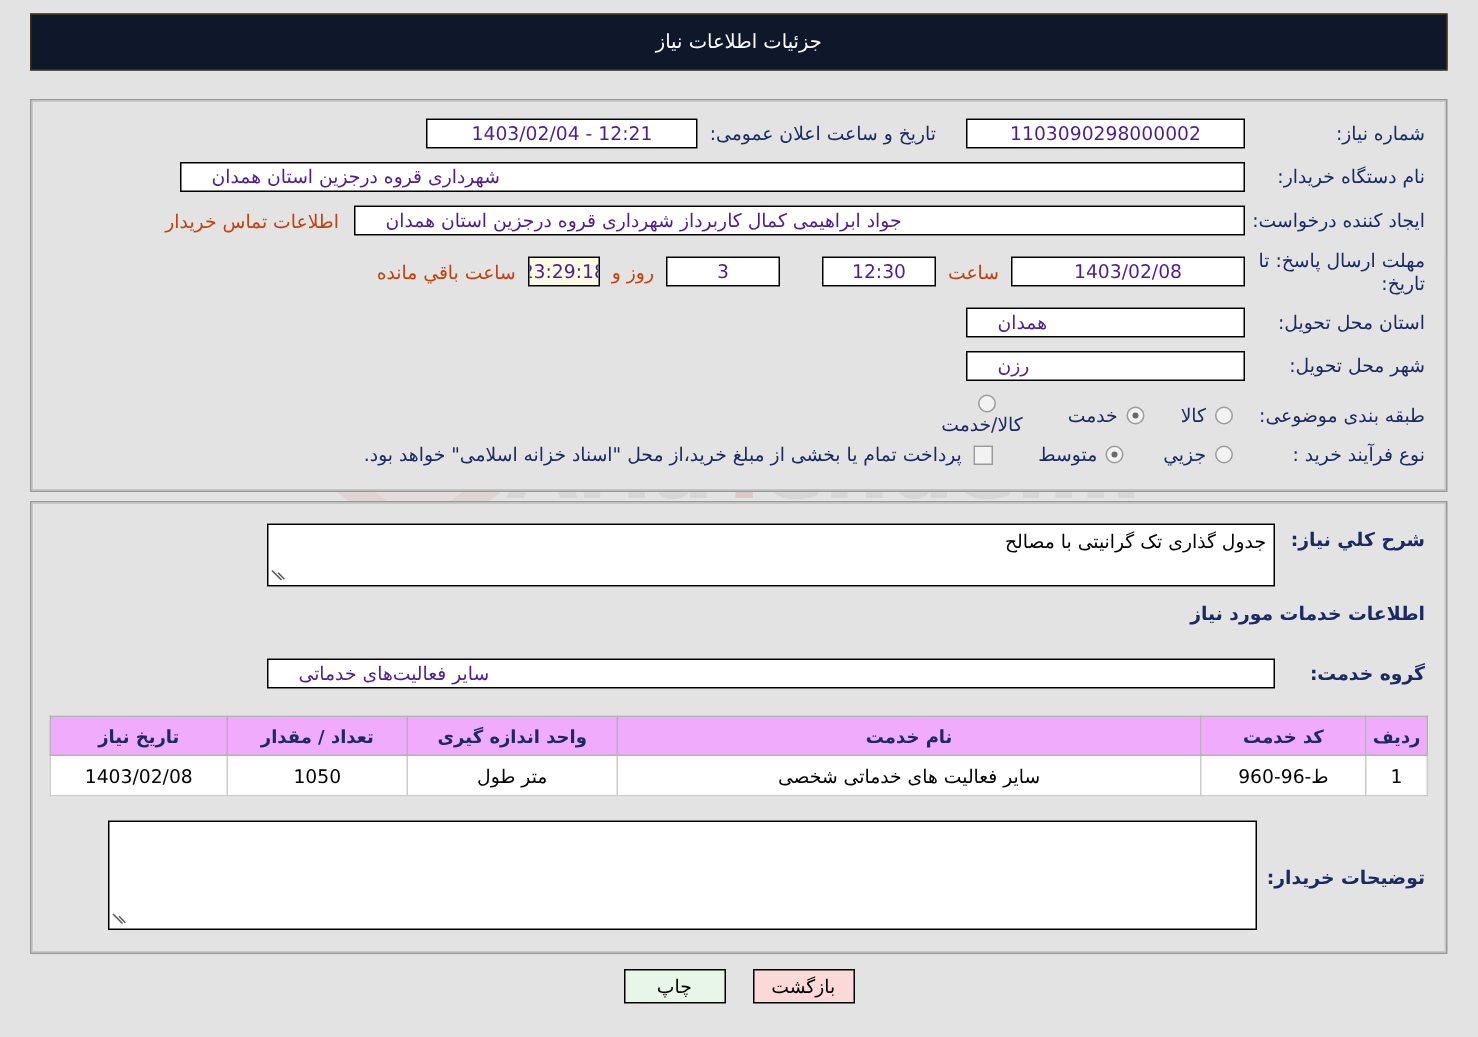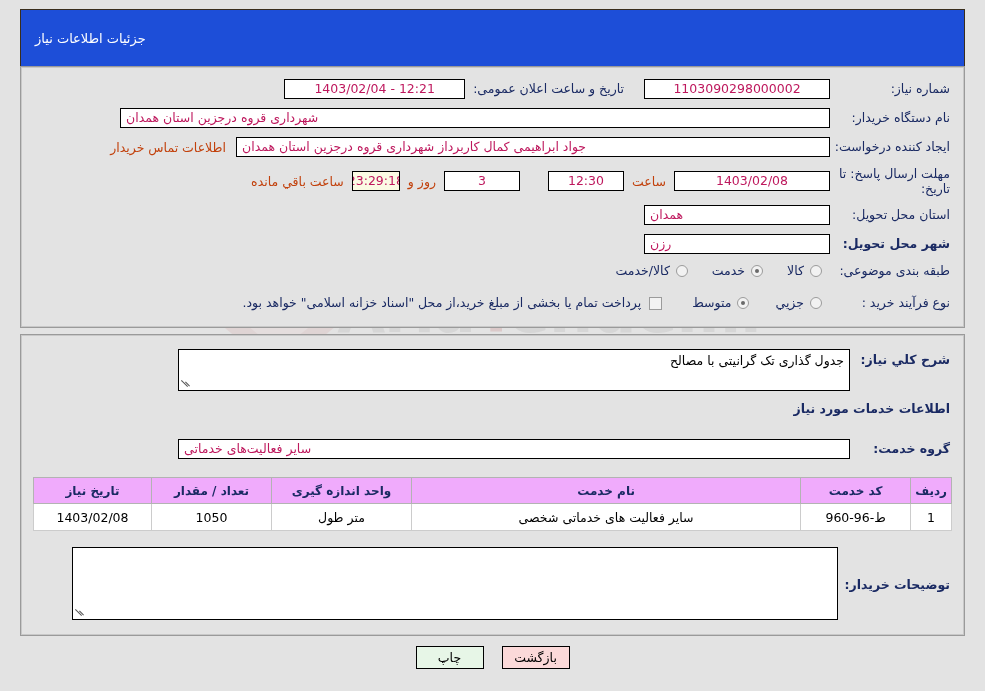--- a/index.html
+++ b/index.html
@@ -14,26 +14,26 @@
   .page {
     position: relative;
     width: 985px; height: 691px;
     background: #e3e3e3;
   }
 
   
   .header-bar {
     position: absolute;
     top: 9px; right: 20px; left: 20px;
-    height: 59px;
-    background: #1d4ed8;
+    height: 38px;
+    background: #0f172a;
     border: 1px solid #3a2e1c;
     display: flex;
     align-items: center;
-    justify-content: flex-end;
+    justify-content: center;
     padding: 0 14px;
   }
   .header-title {
     color: #ffffff;
     font-size: 13px;
     font-weight: normal;
     letter-spacing: .2px;
   }
 
   
@@ -97,22 +97,22 @@
     font-size: 12.5px;
     line-height: 16px;
   }
   .lbl-b { font-weight: bold; }
   .fld {
     background: #ffffff;
     border: 1px solid #000000;
     height: 20px;
     line-height: 18px;
     font-size: 12.5px;
-    color: #be185d;
-    padding: 0 5px;
+    color: #4c1d95;
+    padding: 0 20px;
     display: flex;
     align-items: center;
     overflow: hidden;
   }
   .fld.right  { justify-content: flex-end; }
   .fld.ltr { direction: ltr; justify-content: center; font-family: "DejaVu Sans", sans-serif; }
   .fld.cream { background: #fbfbe4; }
 
   .plain { font-size: 12.5px; color: #c2410c; }
   .link  { font-size: 12.5px; color: #c2410c; cursor: pointer; }
@@ -276,38 +276,38 @@
       <span class="fld ltr cream" style="width:48px; margin-right:8px;">23:29:18</span>
       <span class="plain" style="margin-right:8px;">ساعت باقي مانده</span>
     </div>
 
     <div class="frow" style="top:138px; right:14px;">
       <span class="lbl" style="width:112px; text-align:right;">استان محل تحویل:</span>
       <span class="fld right" style="width:186px; margin-right:8px;">همدان</span>
     </div>
 
     <div class="frow" style="top:167px; right:14px;">
-      <span class="lbl" style="width:112px; text-align:right;font-weight:bold;">شهر محل تحویل:</span>
+      <span class="lbl" style="width:112px; text-align:right;">شهر محل تحویل:</span>
       <span class="fld right" style="width:186px; margin-right:8px;">رزن</span>
     </div>
 
     <div class="frow" style="top:196px; right:14px;">
       <span class="lbl" style="width:112px; text-align:right;">طبقه بندی موضوعی:</span>
 
       <span style="margin-right:16px; display:flex; align-items:center;">
         <span class="radio"></span>
         <span class="lbl" style="margin-right:6px;">کالا</span>
       </span>
 
       <span style="margin-right:24px; display:flex; align-items:center;">
         <span class="radio on"></span>
         <span class="lbl" style="margin-right:6px;">خدمت</span>
       </span>
 
-      <span style="margin-right:24px; display:flex; align-items:center;">
+      <span style="margin-right:24px; display:flex; align-items:center;flex-direction:column;">
         <span class="radio"></span>
         <span class="lbl" style="margin-right:6px;">کالا/خدمت</span>
       </span>
     </div>
 
     <div class="frow" style="top:228px; right:14px;">
       <span class="lbl" style="width:112px; text-align:right;">نوع فرآیند خرید :</span>
 
       <span style="margin-right:16px; display:flex; align-items:center;">
         <span class="radio"></span>

